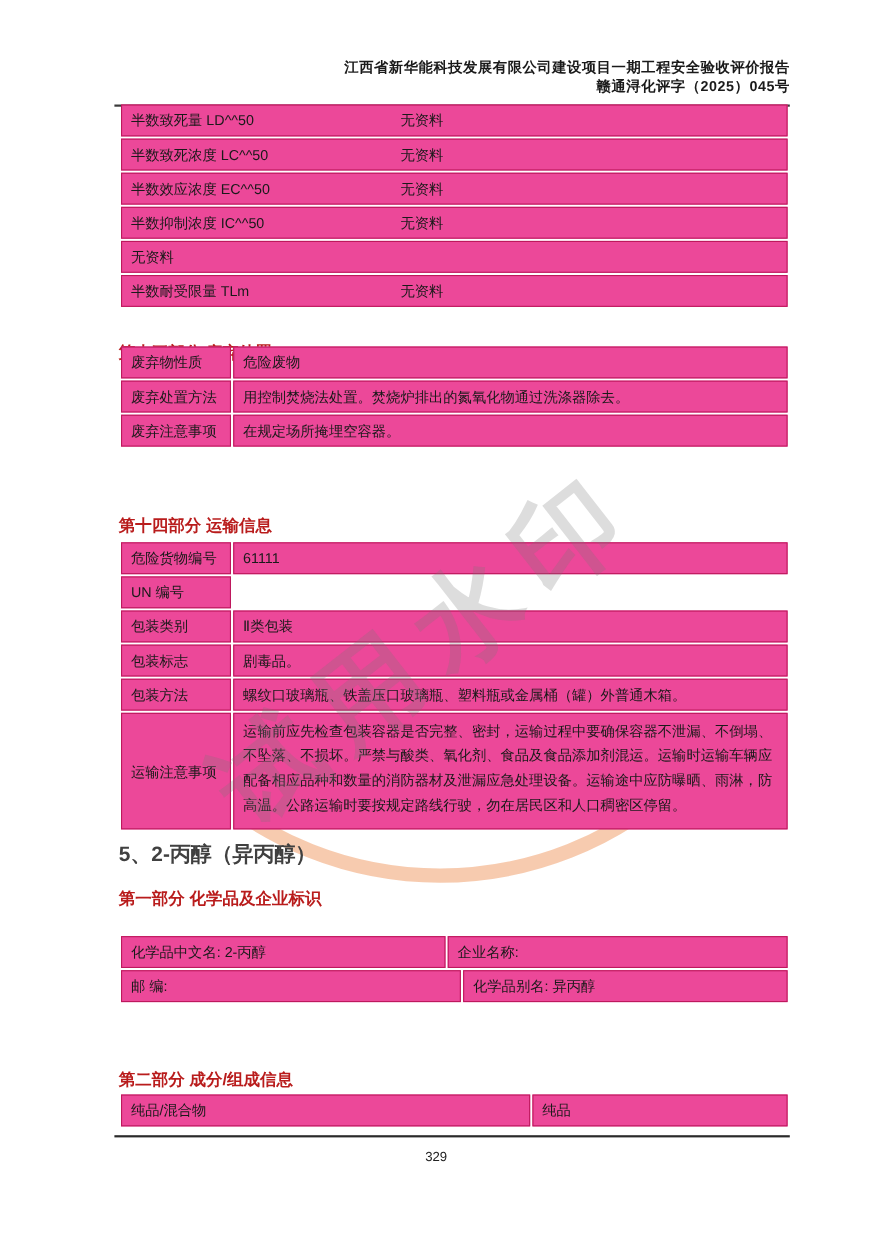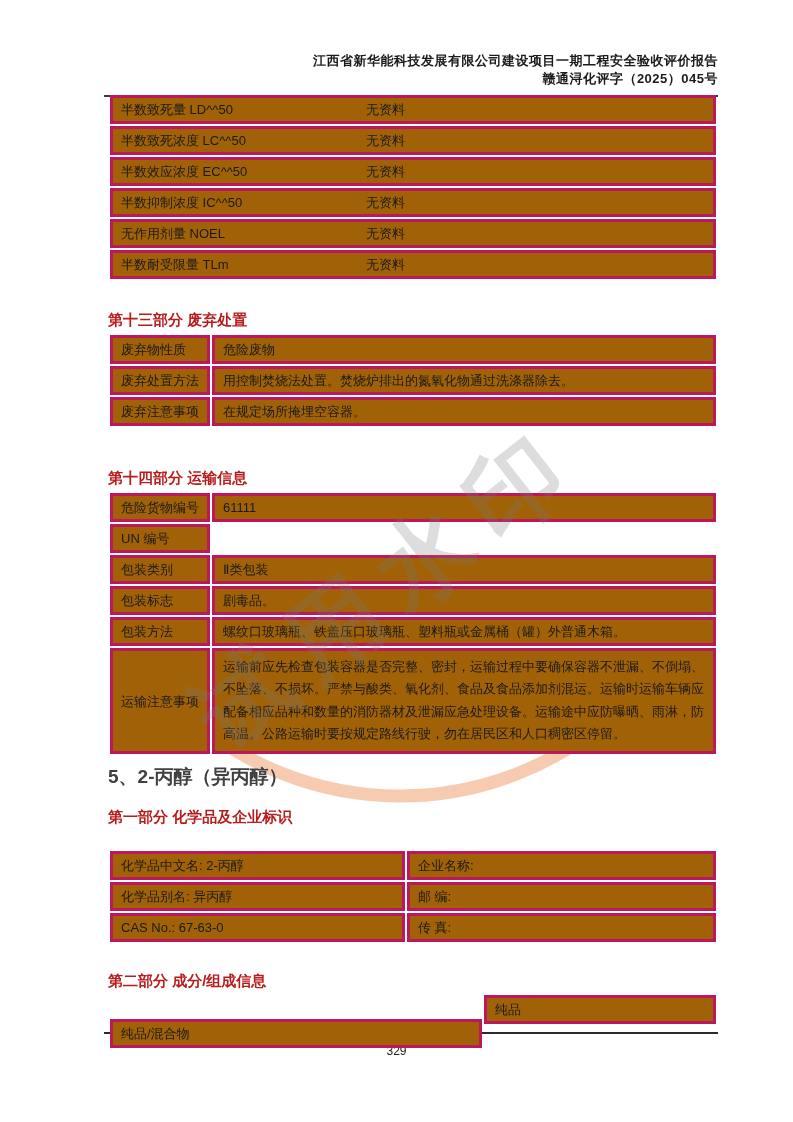--- a/index.html
+++ b/index.html
@@ -22,29 +22,29 @@
   
   .sec-h { left:108px; font-size:15px; font-weight:bold; color:#b91c1c; z-index:2; }
 
   
   .chap-h { left:108px; font-size:19px; font-weight:bold; color:#404040; z-index:2; }
 
   
   .tbl { left:110px; width:606px; z-index:2; }
   .row { display:flex; gap:2px; margin-bottom:2px; }
   .cell {
-    background:#a16207; border:3px solid #be185d;
+    background:#ec4899; border:1px solid #be185d;
     display:flex; align-items:center; padding:0 8px;
     font-size:13px; line-height:17px; min-height:29px;
   }
   .row-h { height:29px; }
   .cell-full { flex:1 1 auto; }
   .lab-100 { flex:0 0 100px; }
   .lab-295 { flex:0 0 295px; }
-  .lab-372 { flex:0 0 372px;margin-top:24px; }
+  .lab-372 { flex:0 0 372px; }
   .val { flex:1 1 auto; }
   .tox-label { display:inline-block; width:245px; }
   .long-row { height:106px; }
   .long-val { display:block; padding:5px 8px; line-height:22.3px; align-self:stretch; }
   .long-lab { align-items:center; }
 
   
   .foot-rule { left:104px; top:1032px; width:614px; height:2px; background:#2a2a2a; }
   .page-num { left:0; top:1044px; width:793px; text-align:center; font-size:12px; color:#222; }
 
@@ -94,34 +94,33 @@
         </div>
       </div>
     <div class="row">
         <div class="cell cell-full row-h">
           <span class="tox-label">半数抑制浓度 IC^^50</span>
           <span>无资料</span>
         </div>
       </div>
     <div class="row">
         <div class="cell cell-full row-h">
-          <span class="tox-label">无作用剂量 NOEL</span>
           <span>无资料</span>
         </div>
       </div>
     <div class="row">
         <div class="cell cell-full row-h">
           <span class="tox-label">半数耐受限量 TLm</span>
           <span>无资料</span>
         </div>
       </div>
   </div>
 
   <div class="abs sec-h" style="top:311px;">第十三部分 废弃处置</div>
-  <div class="abs tbl" style="top:335px;">
+  <div class="abs tbl" style="top:315px;">
     <div class="row row-h">
       <div class="cell lab-100">废弃物性质</div>
       <div class="cell val">危险废物</div>
     </div>
     <div class="row row-h">
       <div class="cell lab-100">废弃处置方法</div>
       <div class="cell val">用控制焚烧法处置。焚烧炉排出的氮氧化物通过洗涤器除去。</div>
     </div>
     <div class="row row-h">
       <div class="cell lab-100">废弃注意事项</div>
@@ -158,26 +157,22 @@
 
   <div class="abs chap-h" style="top:764px;">5、2-丙醇（异丙醇）</div>
 
   <div class="abs sec-h" style="top:808px;">第一部分 化学品及企业标识</div>
   <div class="abs tbl" style="top:851px;">
     <div class="row row-h">
       <div class="cell lab-295">化学品中文名: 2-丙醇</div>
       <div class="cell val">企业名称:</div>
     </div>
     <div class="row row-h">
+      <div class="cell val">邮 编:</div>
       <div class="cell lab-295">化学品别名: 异丙醇</div>
-      <div class="cell val">邮 编:</div>
-    </div>
-    <div class="row row-h">
-      <div class="cell lab-295">CAS No.: 67-63-0</div>
-      <div class="cell val">传 真:</div>
     </div>
   </div>
 
   <div class="abs sec-h" style="top:972px;">第二部分 成分/组成信息</div>
   <div class="abs tbl" style="top:995px;">
     <div class="row row-h">
       <div class="cell lab-372">纯品/混合物</div>
       <div class="cell val">纯品</div>
     </div>
   </div>

